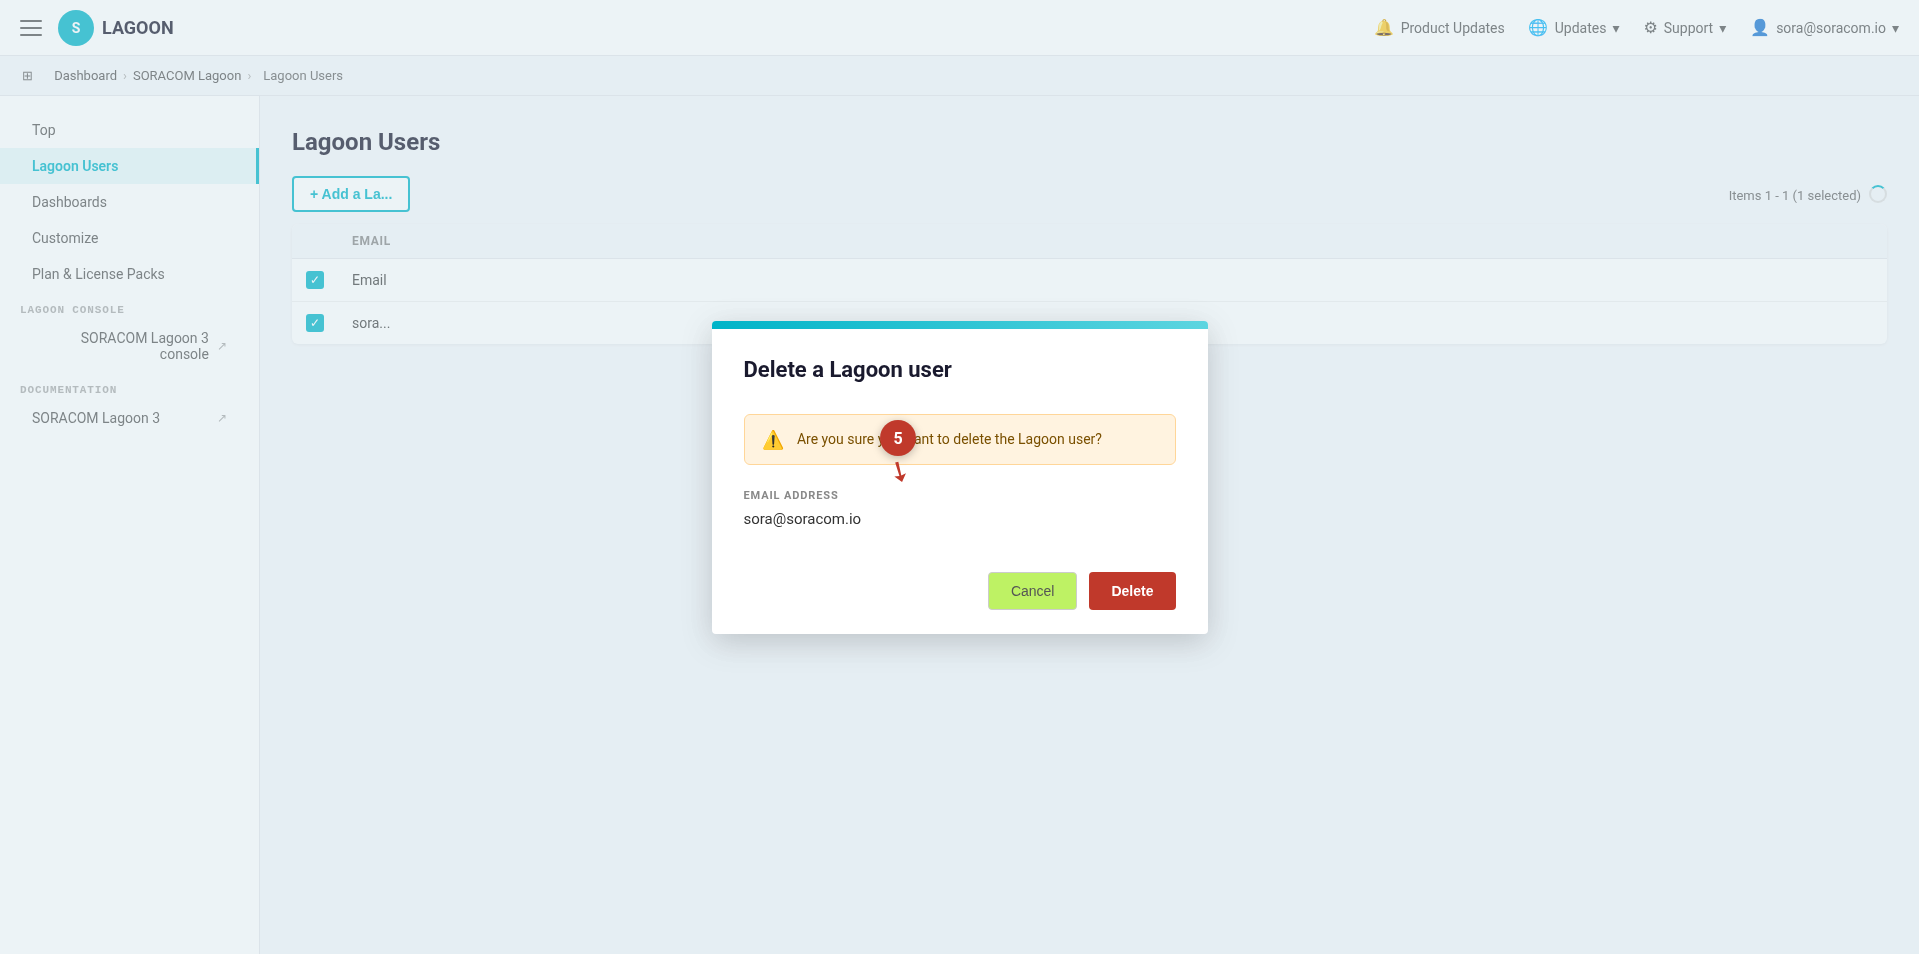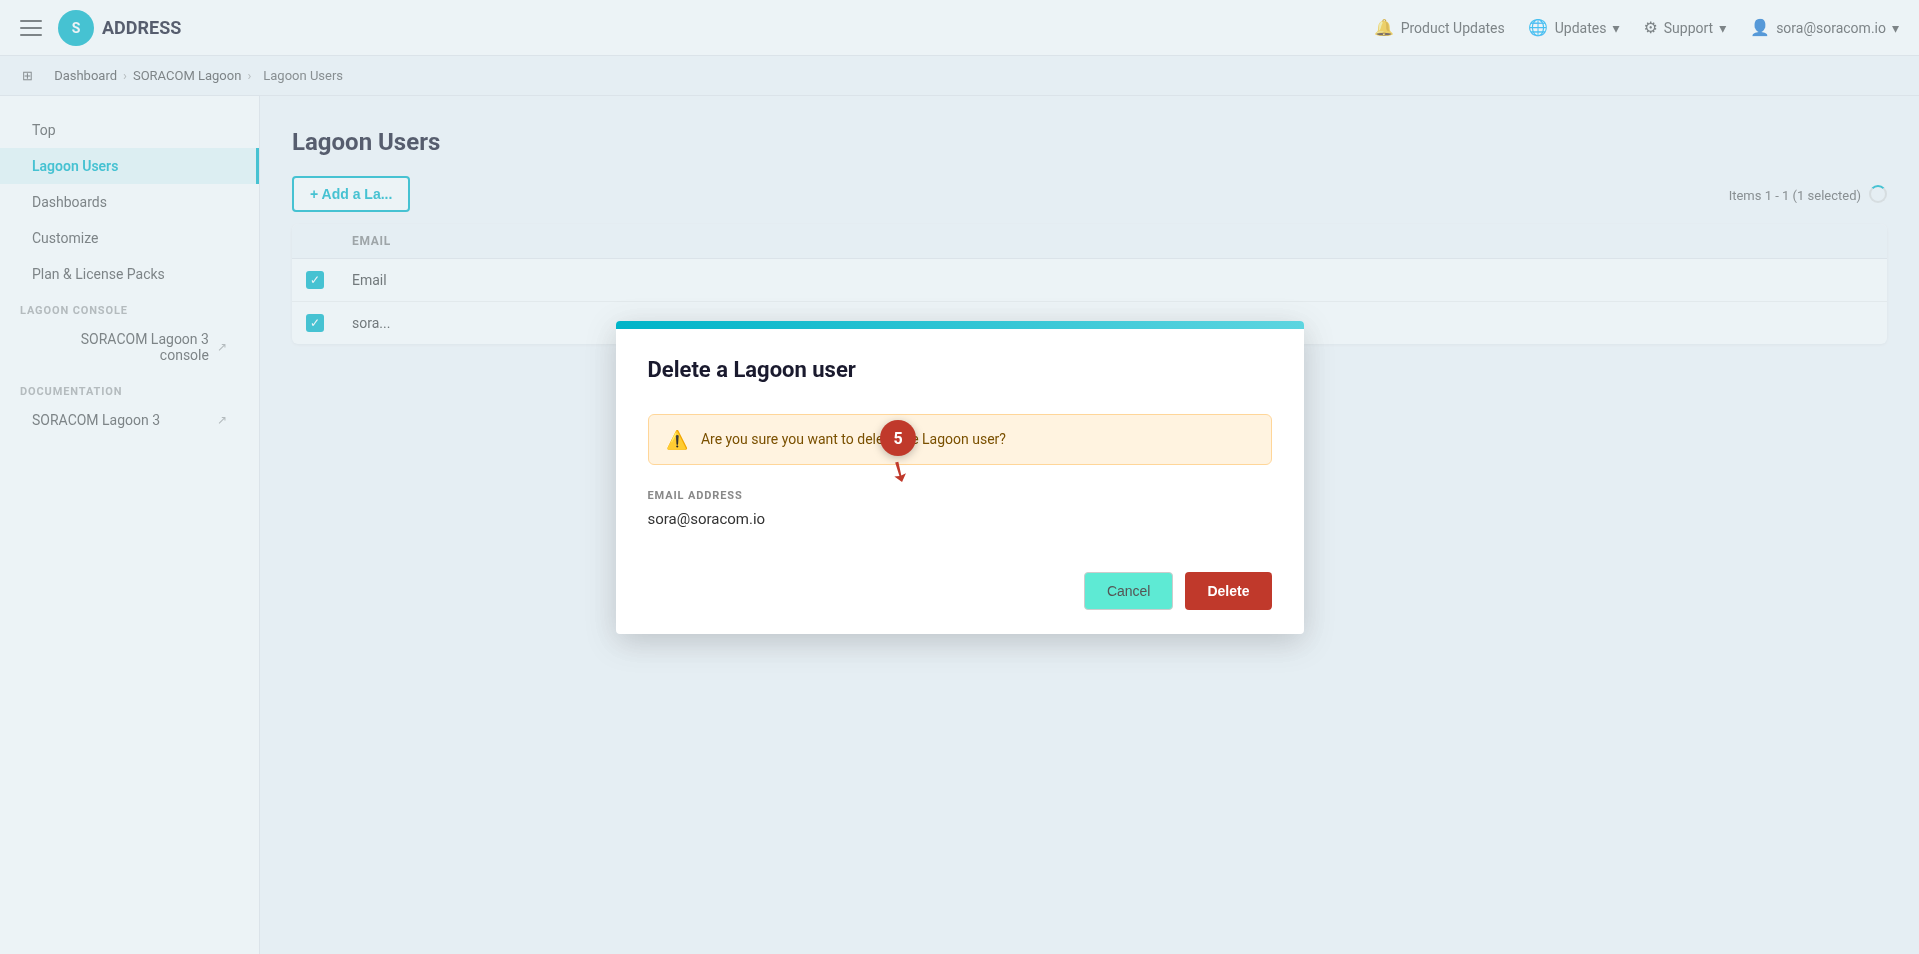--- a/index.html
+++ b/index.html
@@ -47,21 +47,21 @@
       border-right: 1px solid #e5e7eb;
       padding: 16px 0;
       position: fixed; top: 96px; left: 0; bottom: 0; overflow-y: auto;
     }
     .sidebar-item {
       padding: 10px 32px; font-size: 14px; color: #555; cursor: pointer;
       display: flex; align-items: center; gap: 8px; text-align: right;
     }
     .sidebar-item.active { background: #e6f7f9; color: #00b4c8; font-weight: 600; border-right: 3px solid #00b4c8; }
     .sidebar-section-label {
-      padding: 12px 20px 4px; font-size: 11px; font-weight: 700; color: #aaa; text-transform: uppercase; letter-spacing: 0.08em;
+      padding: 12px 20px 4px; font-size: 11px; font-weight: 700; color: #aaa; text-transform: uppercase; letter-spacing: 0.08em; font-family: Liberation Mono, monospace;
     }
     .sidebar-item .ext-icon { font-size: 12px; color: #aaa; margin-left: auto; }
 
     
     .main {
       margin-left: 260px; padding: 32px 32px; flex: 1;
     }
     .page-title { font-size: 24px; font-weight: 700; color: #1a1a2e; margin-bottom: 20px; }
 
     
@@ -94,38 +94,38 @@
 
     
     .overlay {
       position: fixed; top: 0; left: 0; right: 0; bottom: 0;
       background: rgba(200,220,230,0.35); z-index: 200;
       display: flex; align-items: center; justify-content: center;
     }
 
     
     .modal {
-      background: #fff; border-radius: 4px; width: 688px; max-width: 95vw;
+      background: #fff; border-radius: 4px; width: 496px; max-width: 95vw;
       box-shadow: 0 8px 32px rgba(0,0,0,0.18); overflow: hidden; position: relative;
     }
     .modal-accent-bar { height: 8px; background: linear-gradient(90deg, #00b4c8, #5dd5e0); }
     .modal-header { padding: 28px 32px 16px; }
     .modal-title { font-size: 22px; font-weight: 700; color: #1a1a2e; }
     .modal-body { padding: 16px 32px 28px; }
     .warning-box {
       background: #fff3e0; border: 1px solid #ffd699; border-radius: 6px;
       padding: 14px 18px; display: flex; align-items: center; gap: 12px;
       font-size: 14px; color: #7a5000; margin-bottom: 24px;
     }
     .warning-icon { font-size: 18px; color: #f5a623; flex-shrink: 0; }
     .field-label { font-size: 11px; font-weight: 700; color: #888; text-transform: uppercase; letter-spacing: 0.08em; margin-bottom: 8px; }
     .field-value { font-size: 15px; color: #333; }
     .modal-footer { padding: 16px 32px 24px; display: flex; justify-content: flex-end; gap: 12px; }
     .btn-cancel {
-      background: #5eead4; border: 1px solid #ccc; color: #555;
+      background: #bef264; border: 1px solid #ccc; color: #555;
       padding: 10px 22px; border-radius: 4px; cursor: pointer; font-size: 14px;
     }
     .btn-delete {
       background: #c0392b; border: none; color: #fff;
       padding: 10px 22px; border-radius: 4px; cursor: pointer; font-size: 14px; font-weight: 600;
     }
 
     
     .step-badge {
       position: absolute; width: 36px; height: 36px; border-radius: 50%;
@@ -143,21 +143,21 @@
 <body>
 
 <nav class="topnav">
   <div class="topnav-hamburger">
     <span></span>
       <span></span>
       <span></span>
   </div>
   <div class="topnav-logo">
     <div class="topnav-logo-circle">S</div>
-    <span>ADDRESS</span>
+    <span>LAGOON</span>
   </div>
   <div class="topnav-right">
     <div class="topnav-right-item">
       <span class="icon">🔔</span>
       <span>Product Updates</span>
     </div>
     <div class="topnav-right-item">
       <span class="icon">🌐</span>
       <span>Updates</span>
       <span>▾</span>

